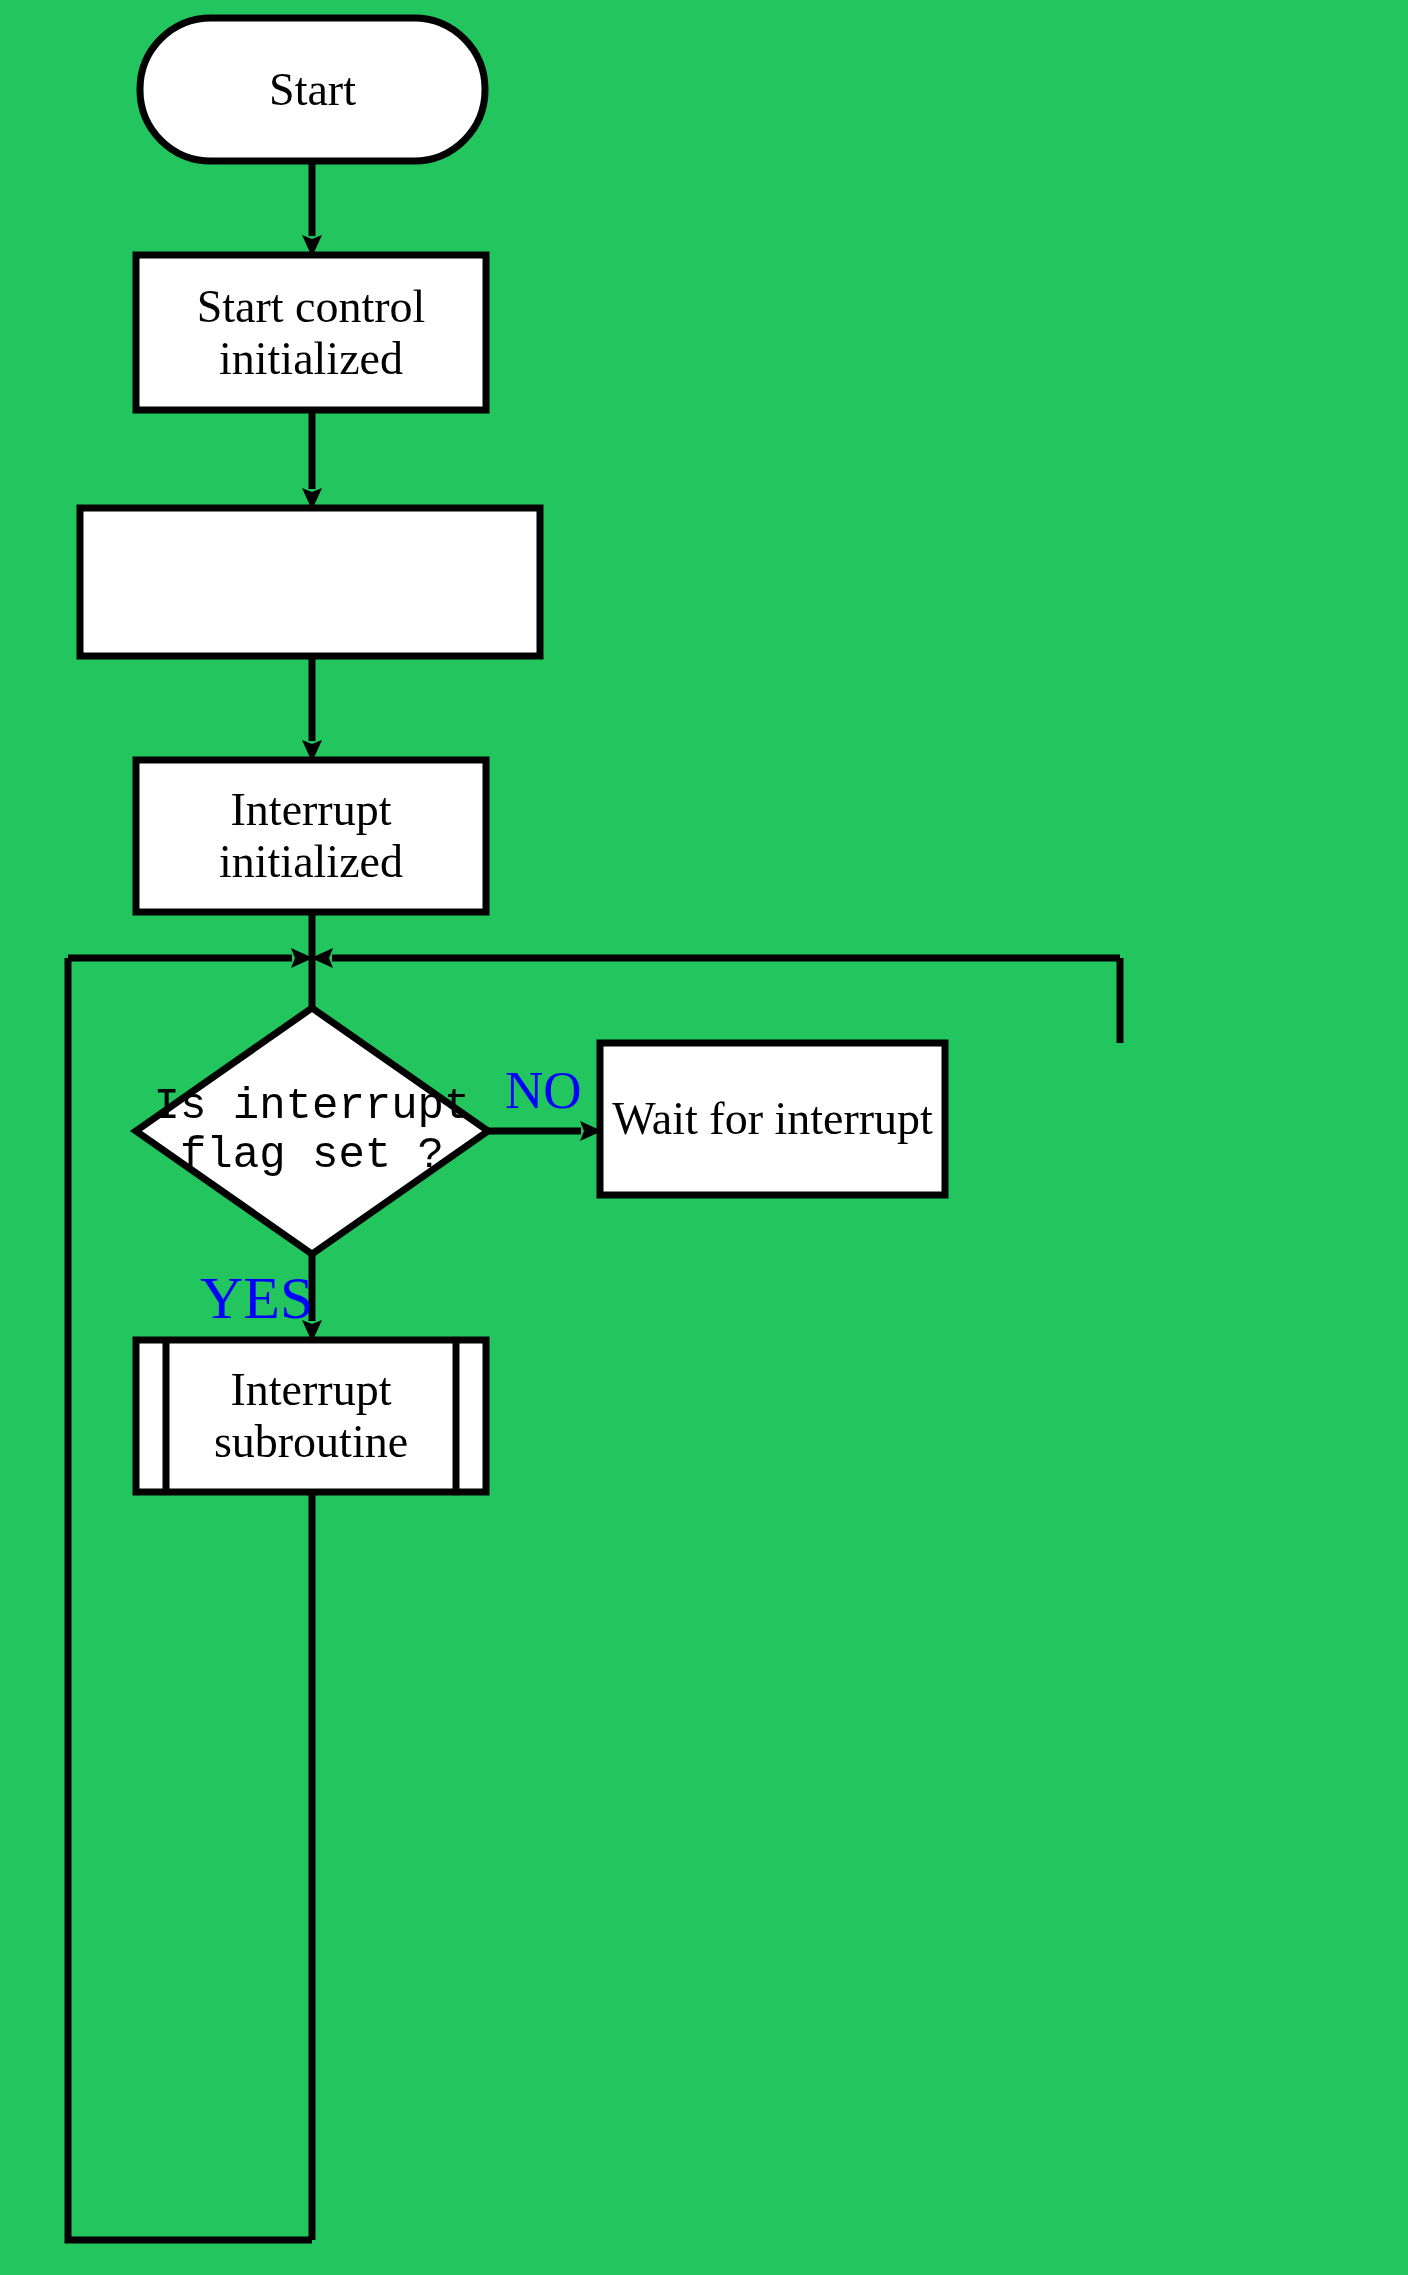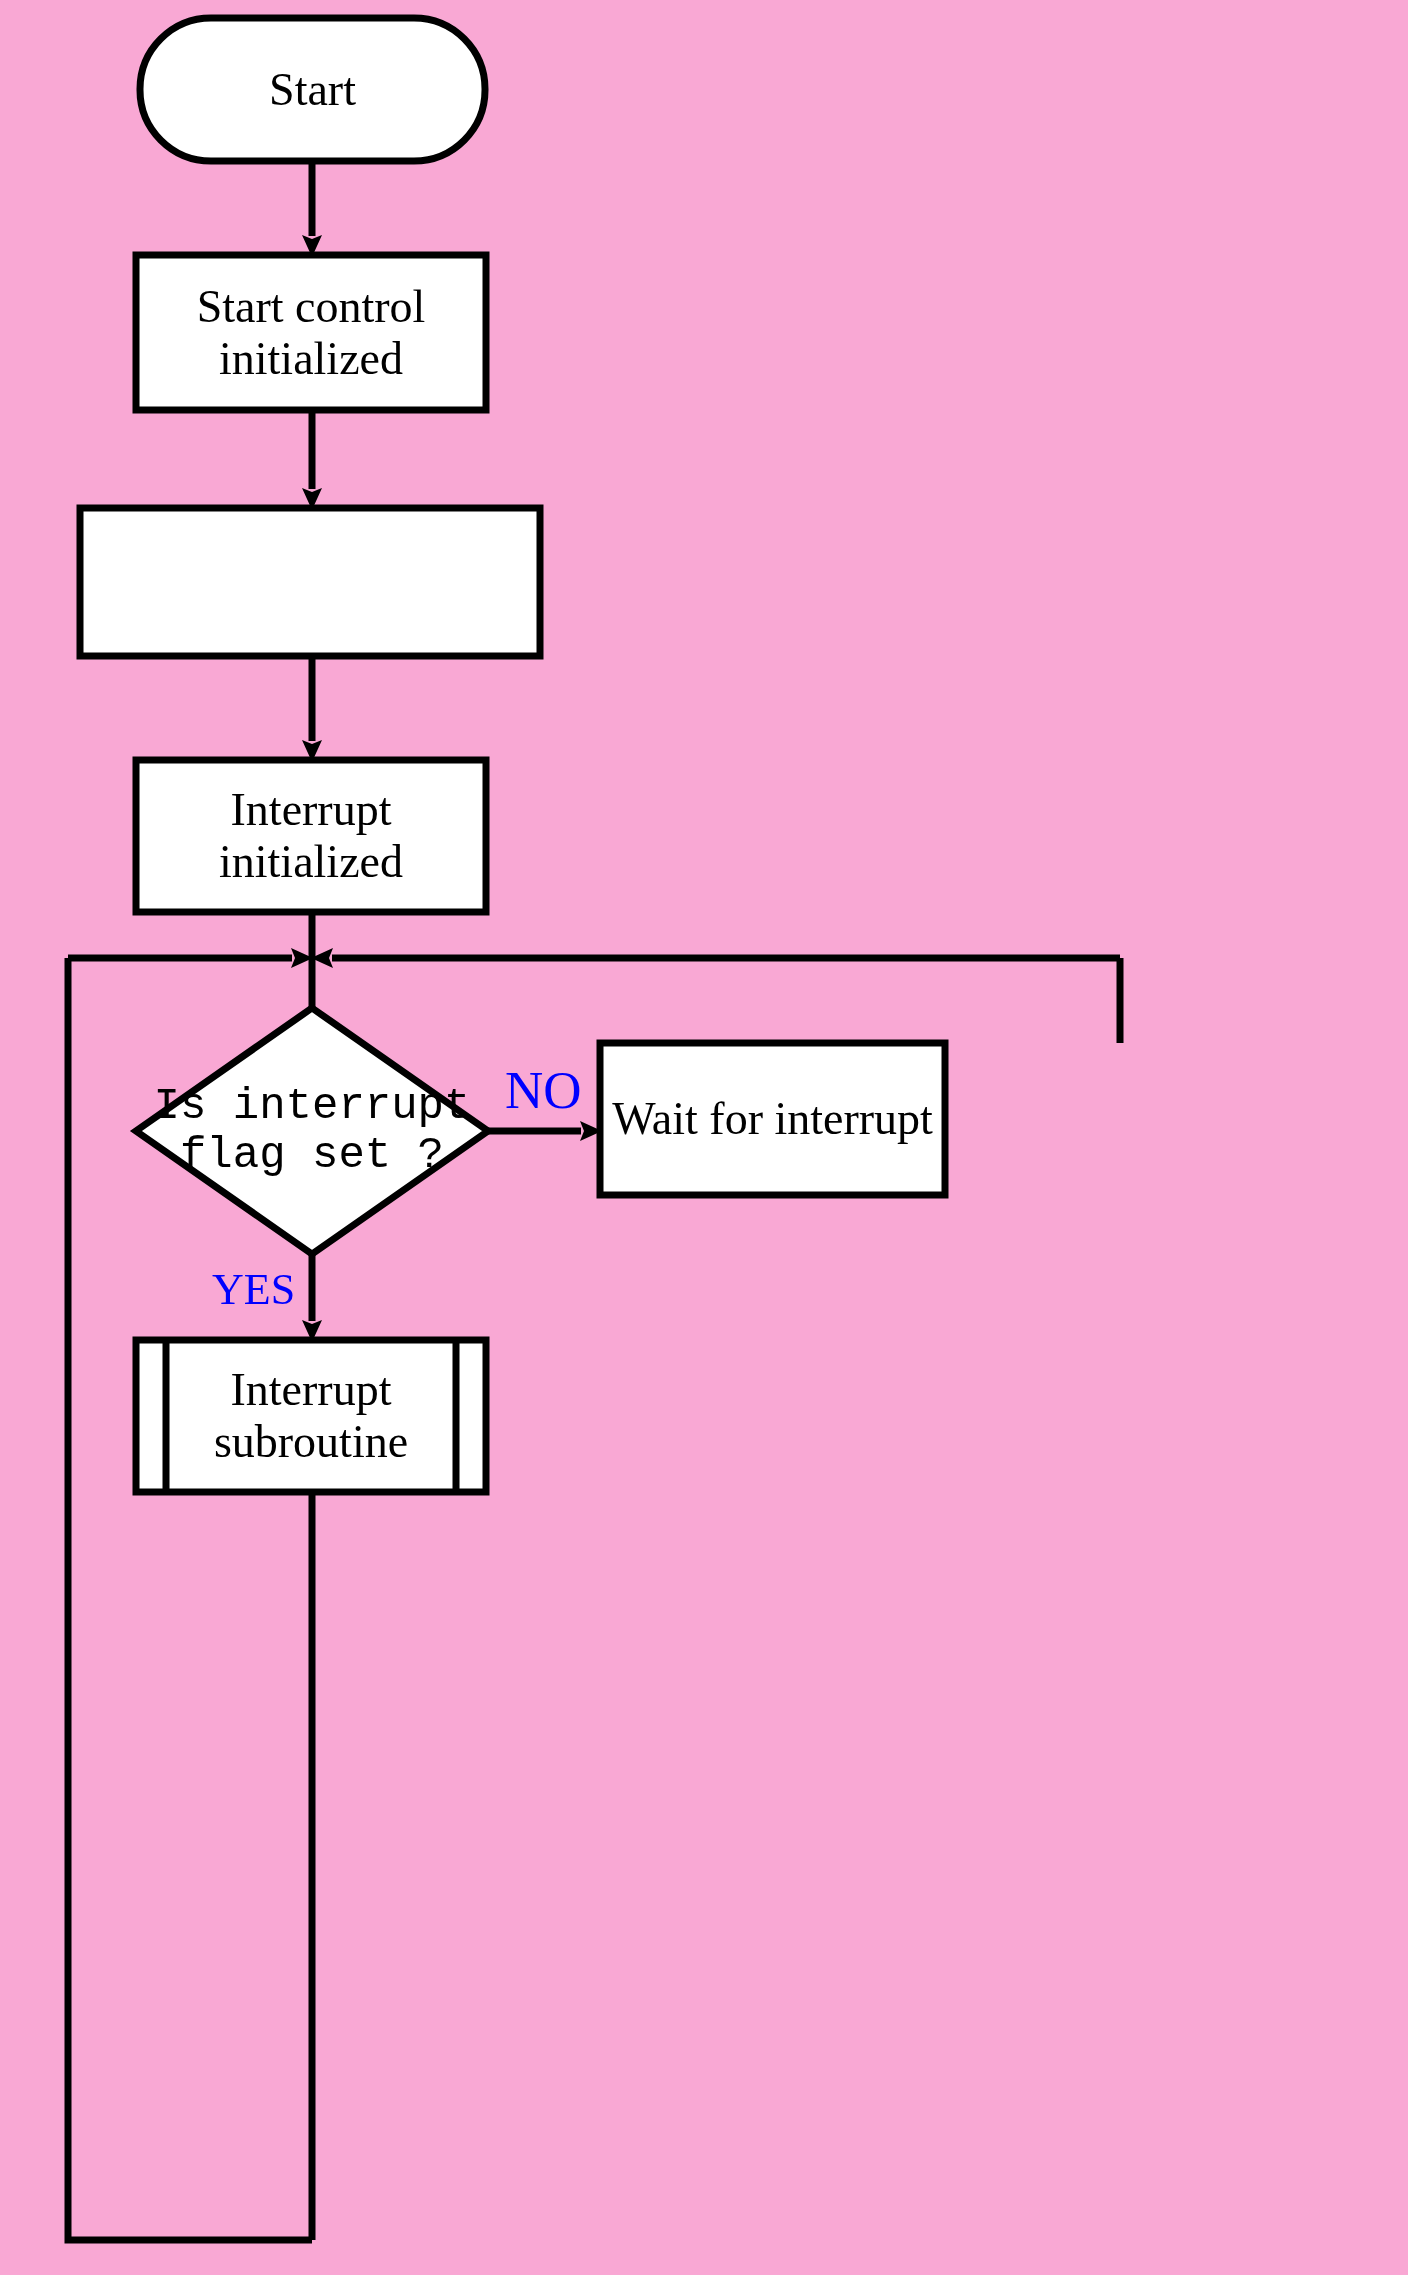--- a/index.html
+++ b/index.html
@@ -1,18 +1,18 @@
 <!DOCTYPE html>
 <html><head>
 <meta charset="utf-8">
 <style>
   html,body{margin:0;padding:0;background:#ffffff;}
   body{width:1408px;height:2275px;overflow:hidden;
        font-family:"Liberation Serif","DejaVu Serif",serif;}
-  #stage{position:relative;width:1408px;height:2275px;background:#f9a8d4;}
+  #stage{position:relative;width:1408px;height:2275px;background:#22c55e;}
   svg{position:absolute;left:0;top:0;width:1408px;height:2275px;}
   .node-text{
     position:absolute;
     display:flex;align-items:center;justify-content:center;
     text-align:center;
     font-family:"Liberation Serif","DejaVu Serif",serif;
     color:#000;
     line-height:1.12;
     white-space:pre-line;
     pointer-events:none;
@@ -97,15 +97,15 @@
   <div class="node-text" style="left:152px;top:1058px;width:320px;height:146px;font-size:44px;font-family:Liberation Mono, monospace;">Is interrupt
 flag set ?</div>
 
   <div class="node-text" style="left:600px;top:1043px;width:345px;height:152px;font-size:46px;">Wait for interrupt</div>
 
   <div class="node-text" style="left:166px;top:1340px;width:290px;height:152px;font-size:46px;">Interrupt
 subroutine</div>
 
   <div class="edge-label" style="left:505px;top:1060px;font-size:53px;">NO</div>
 
-  <div class="edge-label" style="left:212px;top:1264px;font-size:44px;">YES</div>
+  <div class="edge-label" style="left:200px;top:1264px;font-size:60px;">YES</div>
 
 </div>
 
 </body></html>

